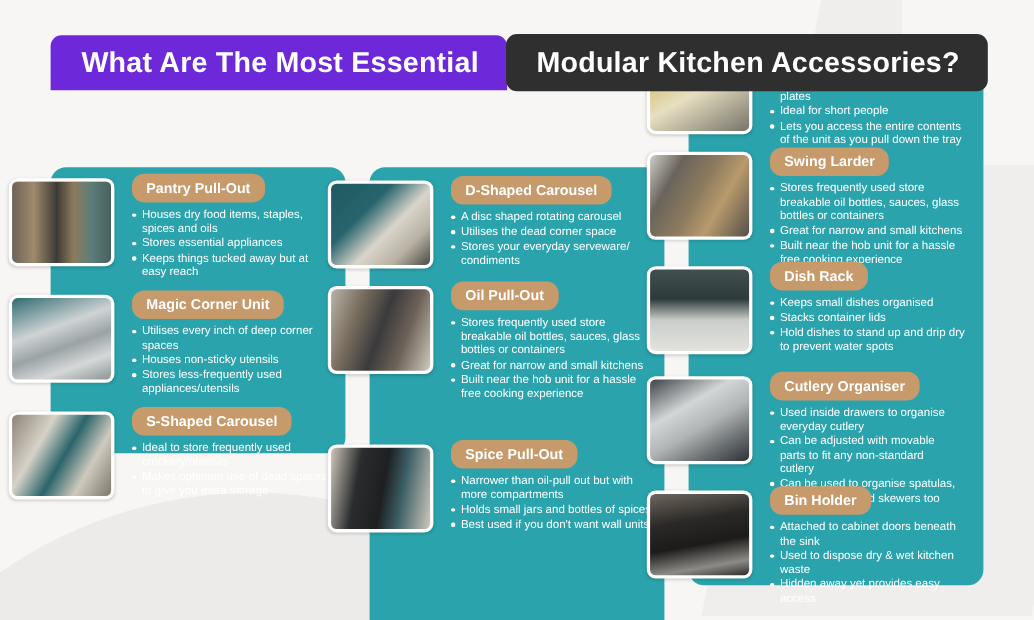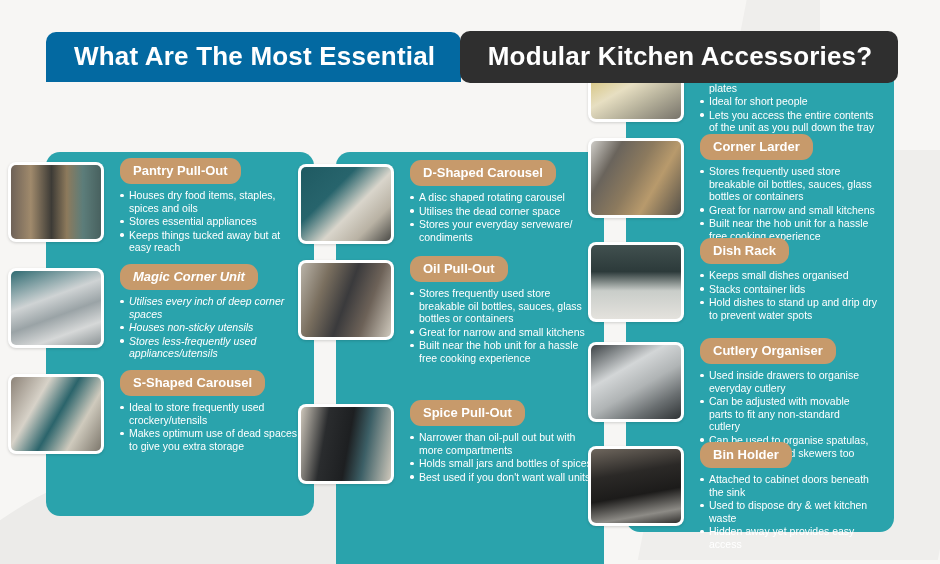--- a/index.html
+++ b/index.html
@@ -52,21 +52,21 @@
     z-index: 5;
   }
   .title-bar {
     display: inline-block;
     color: #ffffff;
     font-weight: bold;
     letter-spacing: .2px;
     white-space: nowrap;
   }
   #title-line-1 {
-    background: #0369a1;
+    background: #6d28d9;
     border-radius: 10px 10px 0 0;
     font-size: 26px;
     padding: 9px 26px 10px 28px;
   }
   #title-line-2 {
     background: #2f2f2f;
     border-radius: 10px;
     font-size: 26px;
     padding: 10px 26px 11px 28px;
     margin-top: -2px;
@@ -81,21 +81,21 @@
   #column-left  { left: 46px;  top: 152px; width: 268px; }
   #column-mid   { left: 336px; top: 152px; width: 268px; }
   #column-right { left: 626px; top: 34px;  width: 268px; }
 
   .panel {
     position: relative;
     background: #2aa3ac;
     border-radius: 14px;
     padding: 6px 0 14px 0;
   }
-  #column-left  .panel { height: 364px; }
+  #column-left  .panel { height: 260px; }
   #column-mid   .panel { height: 436px; }
   #column-right .panel { height: 498px; }
 
   
   .entry {
     position: relative;
     padding-left: 74px;
     padding-right: 10px;
   }
 
@@ -192,21 +192,21 @@
 
 <div class="column" id="column-left">
   <div class="panel">
       <div class="entry" style="position: absolute; top: 6px; left: 0px; right: 0px;"><div class="thumb" style="top: 4px;">
           <div class="thumb-img ph-pantry"></div>
         </div><div class="pill">Pantry Pull-Out</div><ul class="bullets">
           <li>Houses dry food items, staples, spices and oils</li>
           <li>Stores essential appliances</li>
           <li>Keeps things tucked away but at easy reach</li>
         </ul></div>
-      <div class="entry" style="position: absolute; top: 112px; left: 0px; right: 0px; font-style: italic;"><div class="thumb" style="top: 4px;">
+      <div class="entry" style="position: absolute; top: 112px; left: 0px; right: 0px;"><div class="thumb" style="top: 4px;">
           <div class="thumb-img ph-magic"></div>
         </div><div class="pill">Magic Corner Unit</div><ul class="bullets">
           <li>Utilises every inch of deep corner spaces</li>
           <li>Houses non-sticky utensils</li>
           <li>Stores less-frequently used appliances/utensils</li>
         </ul></div>
       <div class="entry" style="position: absolute; top: 218px; left: 0px; right: 0px;"><div class="thumb" style="top: 4px;">
           <div class="thumb-img ph-sshape"></div>
         </div><div class="pill">S-Shaped Carousel</div><ul class="bullets">
           <li>Ideal to store frequently used crockery/utensils</li>
@@ -243,21 +243,21 @@
   <div class="panel">
       <div class="entry" style="position: absolute; top: 4px; left: 0px; right: 0px;"><div class="thumb" style="top: 4px;">
           <div class="thumb-img ph-pegasus"></div>
         </div><div class="pill">Pegasus Wall Unit</div><ul class="bullets">
           <li>An in-built tray to store small &amp; large plates</li>
           <li>Ideal for short people</li>
           <li>Lets you access the entire contents of the unit as you pull down the tray</li>
         </ul></div>
       <div class="entry" style="position: absolute; top: 100px; left: 0px; right: 0px;"><div class="thumb" style="top: 4px;">
           <div class="thumb-img ph-swing"></div>
-        </div><div class="pill">Corner Larder</div><ul class="bullets">
+        </div><div class="pill">Swing Larder</div><ul class="bullets">
           <li>Stores frequently used  store breakable oil bottles, sauces, glass bottles or containers</li>
           <li>Great for narrow and small kitchens</li>
           <li>Built near the hob unit for a hassle free cooking experience</li>
         </ul></div>
       <div class="entry" style="position: absolute; top: 204px; left: 0px; right: 0px;"><div class="thumb" style="top: 4px;">
           <div class="thumb-img ph-dish"></div>
         </div><div class="pill">Dish Rack</div><ul class="bullets">
           <li>Keeps small dishes organised</li>
           <li>Stacks container lids</li>
           <li>Hold dishes to stand up and drip dry to prevent water spots</li>

